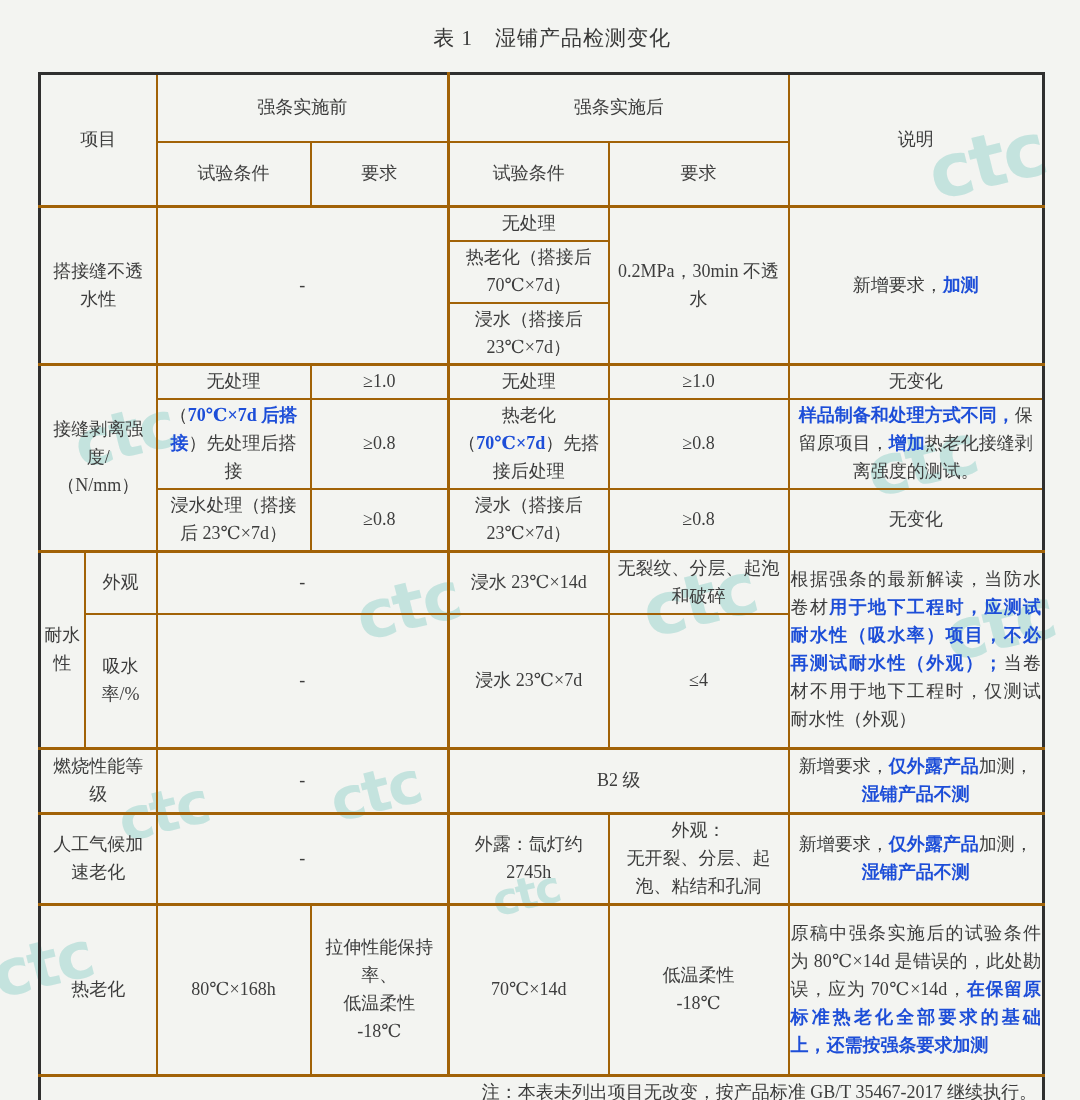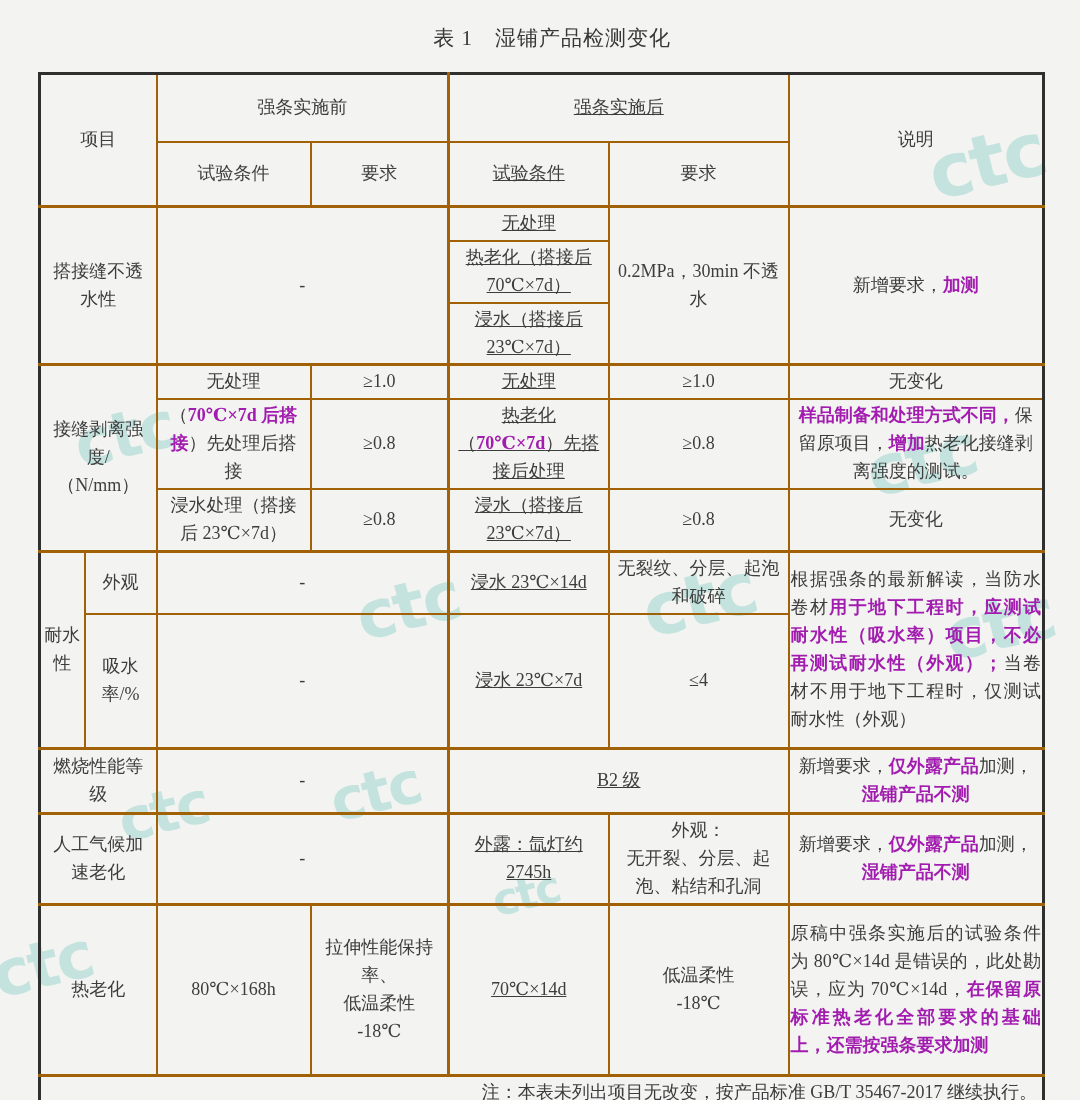--- a/index.html
+++ b/index.html
@@ -24,24 +24,24 @@
     width:1004px; border-collapse:collapse; table-layout:fixed;
     border:3px solid #2f2f2f; background:transparent;
   }
   td{
     border:2px solid #a16207;
     text-align:center; vertical-align:middle;
     padding:2px 5px; font-size:18px; line-height:1.55;
     word-break:break-word; overflow:hidden;
   }
   tr.bt3 > td{ border-top-width:3px; }
-  td.bl3{ border-left-width:3px;text-decoration:underline; }
+  td.bl3{ border-left-width:3px; }
   td.narrow{ padding:2px 2px; }
   td.remark-left{ text-align:justify; text-align-last:left; padding:4px 1px; }
-  .red{ color:#a21caf; font-weight:bold; }
+  .red{ color:#1d4ed8; font-weight:bold; }
   .blk{ display:block; }
   td.footnote{ text-align:right; padding-left:34px; font-size:18px;margin-top:28px; }
 </style>
 </head>
 <body>
 
 <div id="page">
 
   <div class="wm" style="left:928px;top:118px;font-size:74px;"><span>ctc</span></div>
   <div class="wm" style="left:74px;top:398px;font-size:64px;"><span>ctc</span></div>

